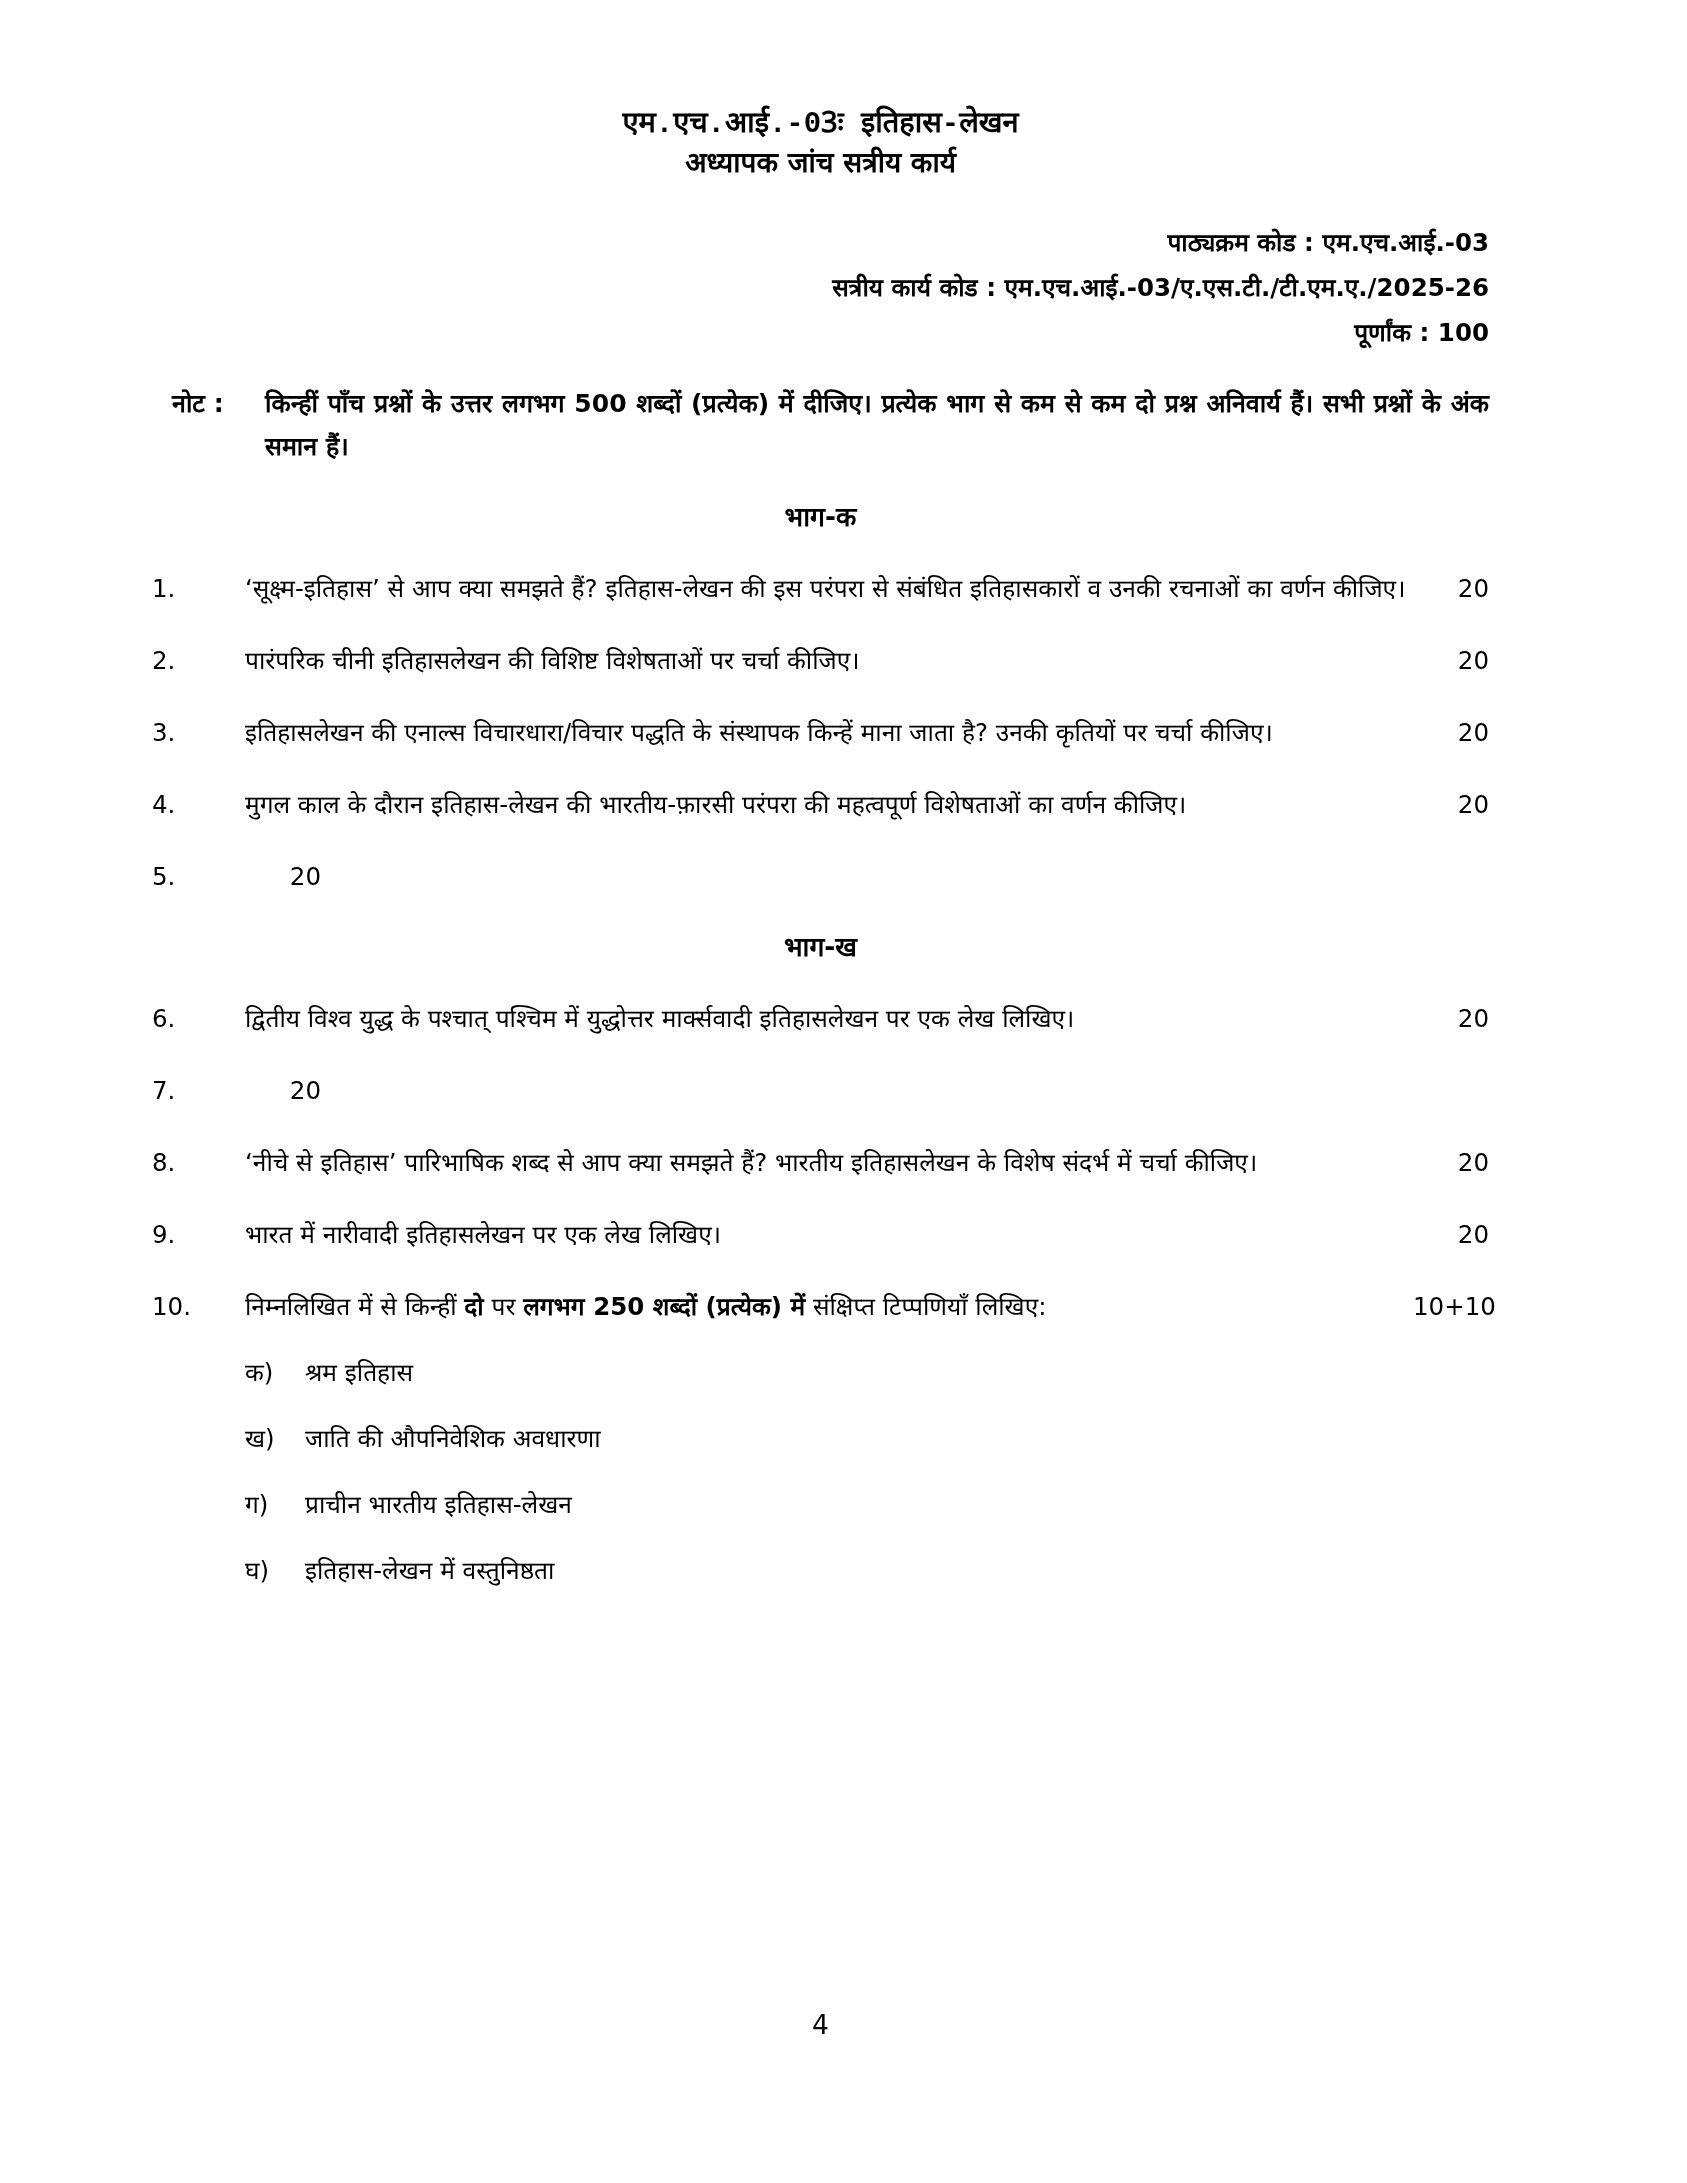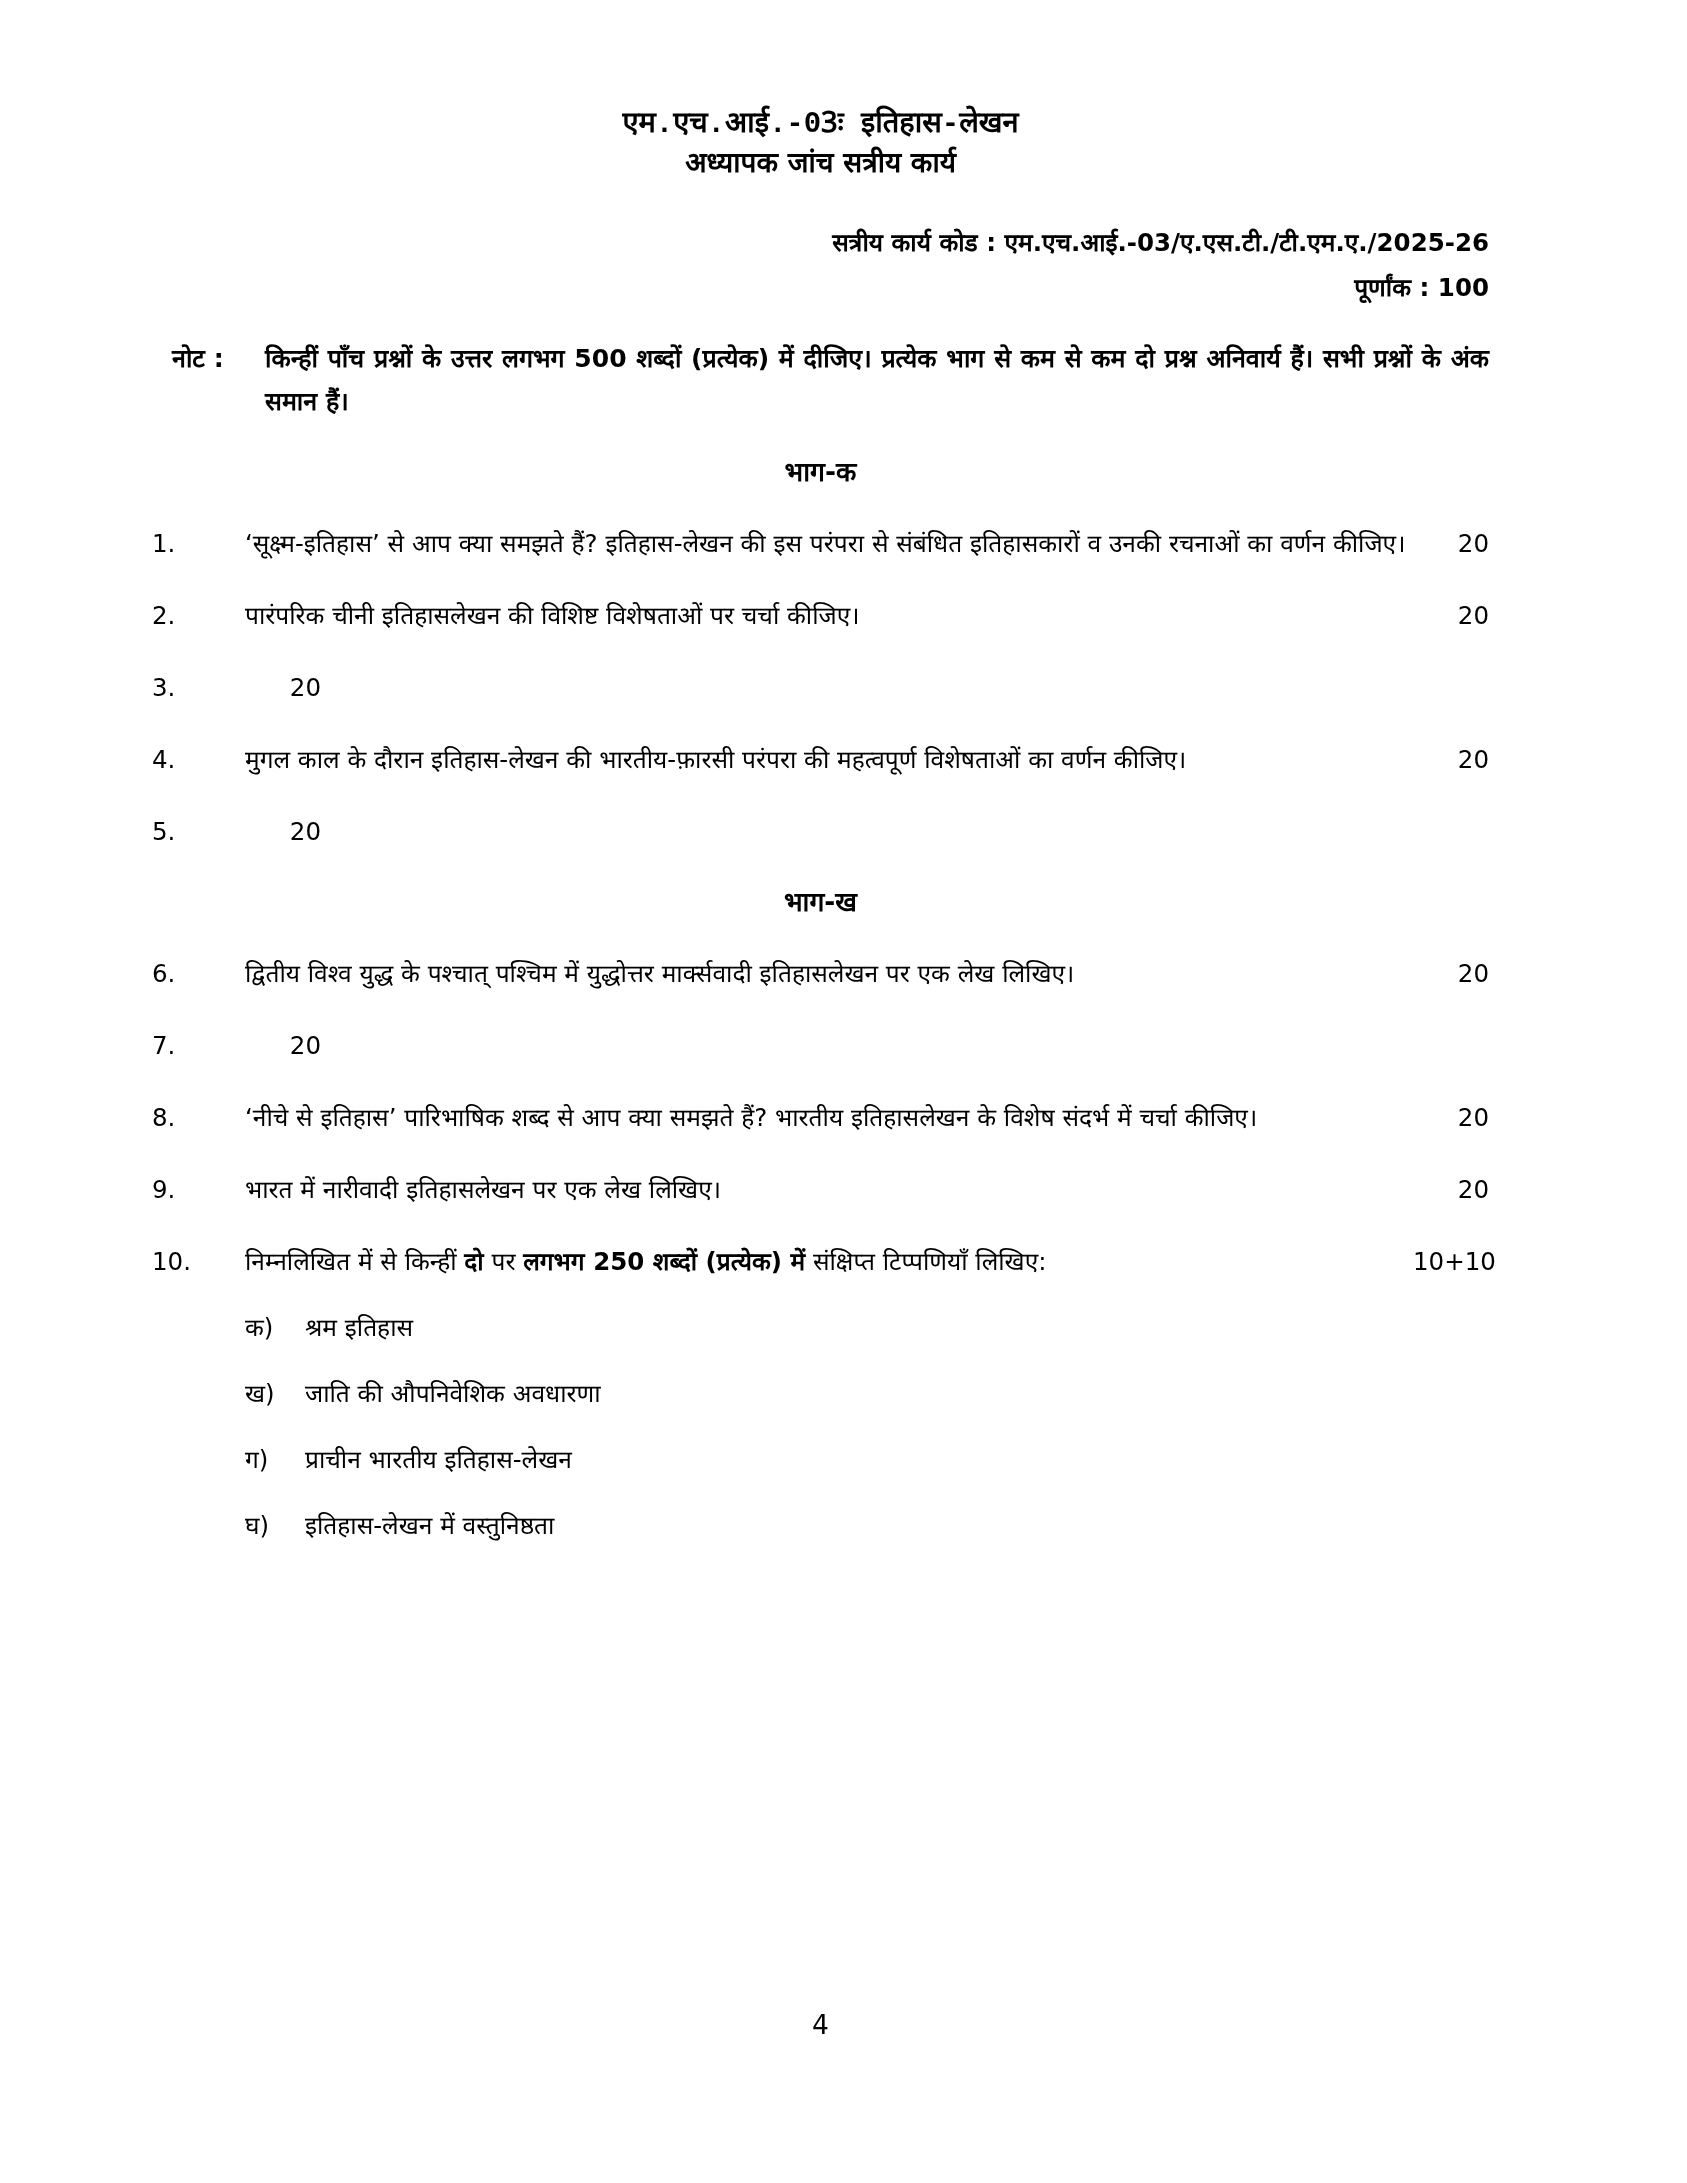--- a/index.html
+++ b/index.html
@@ -87,20 +87,21 @@
 </style>
 </head>
 <body>
 
 <div class="page">
 
   <div class="title">एम.एच.आई.-03ः इतिहास-लेखन</div>
   <div class="subtitle">अध्यापक जांच सत्रीय कार्य</div>
 
   <div class="meta">
+    <div>पाठ्यक्रम कोड : एम.एच.आई.-03</div>
     <div>सत्रीय कार्य कोड : एम.एच.आई.-03/ए.एस.टी./टी.एम.ए./2025-26</div>
     <div>पूर्णांक : 100</div>
   </div>
 
   <div class="note">
     <span class="note-label">नोट :</span>
     <span class="note-body">किन्हीं पाँच प्रश्नों के उत्तर लगभग 500 शब्दों (प्रत्येक) में दीजिए। प्रत्येक भाग से कम से कम दो प्रश्न अनिवार्य हैं। सभी प्रश्नों के अंक समान हैं।</span>
   </div>
 
   <div class="section-heading">भाग-क</div>
@@ -112,20 +113,21 @@
   </div>
 
   <div class="q-row">
     <div class="q-num">2.</div>
     <div class="q-text">पारंपरिक चीनी इतिहासलेखन की विशिष्ट विशेषताओं पर चर्चा कीजिए।</div>
     <div class="q-marks">20</div>
   </div>
 
   <div class="q-row">
     <div class="q-num">3.</div>
+    <div class="q-text">इतिहासलेखन की एनाल्स विचारधारा/विचार पद्धति के संस्थापक किन्हें माना जाता है? उनकी कृतियों पर चर्चा कीजिए।</div>
     <div class="q-marks">20</div>
   </div>
 
   <div class="q-row">
     <div class="q-num">4.</div>
     <div class="q-text">मुगल काल के दौरान इतिहास-लेखन की भारतीय-फ़ारसी परंपरा की महत्वपूर्ण विशेषताओं का वर्णन कीजिए।</div>
     <div class="q-marks">20</div>
   </div>
 
   <div class="q-row">

